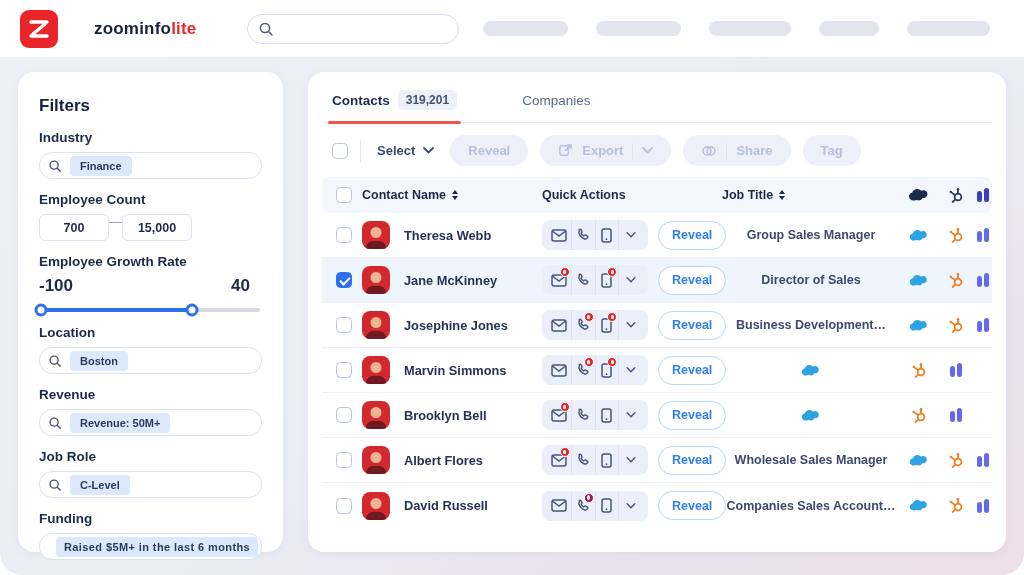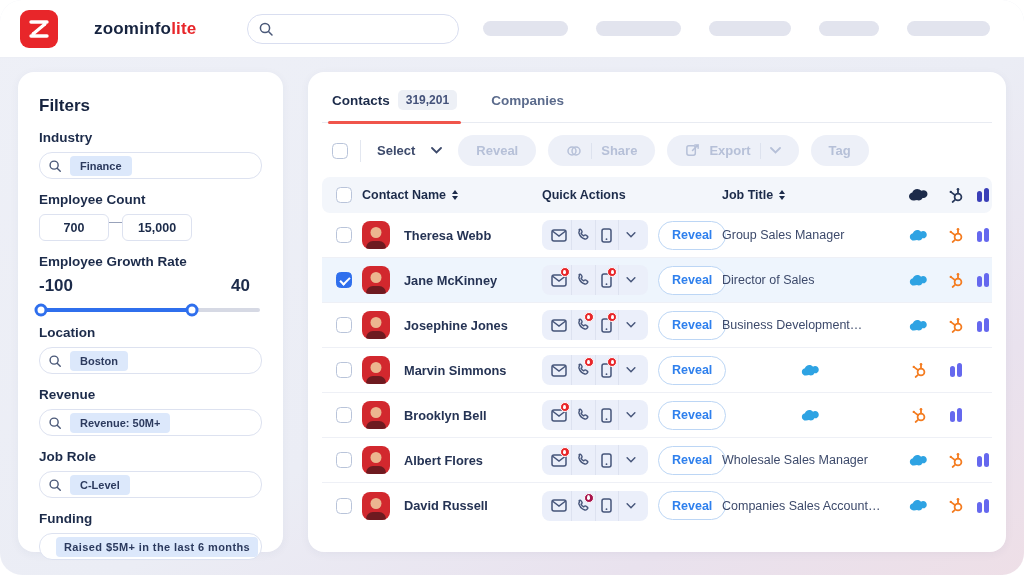--- a/index.html
+++ b/index.html
@@ -41,33 +41,33 @@
   .slider { position:relative; height:4px; border-radius:2px; background:#d6d9e4; margin:12px 2px 4px; }
   .slider .fill { position:absolute; left:0; top:0; height:4px; background:#2f6fed; border-radius:2px; }
   .handle { position:absolute; top:50%; width:13px; height:13px; background:#fff; border:3px solid #2f6fed;
             border-radius:50%; transform:translate(-50%,-50%); box-shadow:0 0 0 2px #fff inset; }
 
   
   .main { flex:1; height:480px; padding:0 14px; display:flex; flex-direction:column; }
   .tabs { display:flex; align-items:center; gap:34px; padding:18px 10px 0 10px; border-bottom:1px solid #e8ebf2; }
   .tab { display:flex; align-items:center; gap:8px; padding-bottom:12px; position:relative; cursor:pointer; }
   .tab-label { font-size:13.5px; font-weight:700; color:#1c2b4a; }
-  .tab.inactive .tab-label { color:#5b6b8c; font-weight:700; }
+  .tab.inactive .tab-label { color:#5b6b8c; font-weight:400;margin-left:31px; }
   .tab-count { background:#edf0f6; color:#44527a; font-size:12px; font-weight:600;
                padding:3px 8px; border-radius:5px; }
   .tab.active::after { content:""; position:absolute; left:-4px; right:-4px; bottom:-2px; height:3px;
                        background:#f0554b; border-radius:3px; }
 
   .toolbar { display:flex; align-items:center; gap:12px; padding:12px 10px 11px; }
   .cb { width:16px; height:16px; border:1.6px solid #b9c4da; border-radius:4.5px; background:#fff; position:relative; }
   .cb.checked { background:#2f6fed; border-color:#2f6fed; }
   .cb.checked::after { content:""; position:absolute; left:4.5px; top:1.5px; width:4px; height:8px;
                        border:solid #fff; border-width:0 2px 2px 0; transform:rotate(45deg); }
   .vdiv { width:1px; height:22px; background:#e3e7f0; }
-  .select-ctl { display:flex; align-items:center; gap:16px; font-size:13px; font-weight:700; color:#3d4a6b; padding:0 4px; }
+  .select-ctl { display:flex; align-items:center; gap:8px; font-size:13px; font-weight:700; color:#3d4a6b; padding:0 4px; }
   .pill { background:#edf0f8; color:#b6c0d8; border:none; font-family:inherit; font-size:13px; font-weight:700;
           border-radius:16px; height:31px; padding:0 18px; display:flex; align-items:center; gap:9px; }
   .pill .pdiv { width:1px; height:16px; background:#dde2ee; }
 
   
   .tgrid { display:grid; grid-template-columns:36px 42px 138px 116px 64px 1fr 38px 36px 18px; align-items:center; }
   .thead { background:#f3f6fb; border-radius:8px; height:36px; padding:0 0 0 4px; }
   .th { font-size:12.5px; font-weight:700; color:#1c2b4a; display:flex; align-items:center; gap:6px; }
   .sort { display:flex; flex-direction:column; gap:2px; }
   .sort i { width:0; height:0; border-left:3.5px solid transparent; border-right:3.5px solid transparent; display:block; }
@@ -75,21 +75,21 @@
   .sort .dn { border-top:4.5px solid #1c2b4a; }
   .trow { height:45px; border-bottom:1px solid #eef0f6; padding-left:4px; }
   .trow:last-child { border-bottom:none; }
   .trow.selected { background:#eef5fd; }
   .avatar { width:28px; height:28px; border-radius:8px; background:#d2282e; overflow:hidden; position:relative; }
   .avatar .head { position:absolute; left:50%; top:6px; transform:translateX(-50%); width:11px; height:11px;
                   border-radius:50%; background:#ecb690; }
   .avatar .body { position:absolute; left:50%; bottom:-4px; transform:translateX(-50%); width:20px; height:12px;
                   border-radius:7px 7px 0 0; background:#6e1a20; }
   .cname { font-size:12.8px; font-weight:600; color:#253354; }
-  .jtitle { font-size:12.5px; font-weight:400; color:#3d4a6b; white-space:nowrap; overflow:hidden; }
+  .jtitle { font-size:12.5px; font-weight:700; color:#3d4a6b; white-space:nowrap; overflow:hidden;text-align:center; }
   .qa-pill { background:#ebeffa; border-radius:8px; height:30px; display:flex; align-items:center;
              padding:0 6px; width:106px; }
   .qa-item { position:relative; display:flex; align-items:center; justify-content:center; flex:1; height:100%; }
   .qa-item + .qa-item { border-left:1px solid #dde2f0; }
   .badge { position:absolute; top:2px; right:1px; width:10px; height:10px; border-radius:50%;
            background:#e8262a; border:1.5px solid #fff; }
   .badge::after { content:""; position:absolute; left:2.6px; top:1.6px; width:3px; height:4.5px;
                   background:#fff; border-radius:50% 50% 50% 50%/60% 60% 40% 40%; }
   .reveal-btn { background:#fff; border:1.5px solid #bcd6f5; color:#2f80ed; font-family:inherit;
                 font-size:12.5px; font-weight:700; border-radius:15px; height:29px; padding:0 13px; }
@@ -215,39 +215,39 @@
         <div class="select-ctl">
           <span>Select</span>
           <svg width="11" height="7" viewBox="0 0 11 7">
               <path d="M1 1l4.5 4.5L10 1" fill="none" stroke="#3d4a6b" stroke-width="1.8" stroke-linecap="round"></path>
             </svg>
         </div>
         <button class="pill">
             <span>Reveal</span>
           </button>
         <button class="pill">
-          <svg width="16" height="16" viewBox="0 0 16 16">
-              <circle cx="6" cy="8" r="4" fill="none" stroke="#b6c0d8" stroke-width="1.5"></circle>
-              <circle cx="10" cy="8" r="4" fill="none" stroke="#b6c0d8" stroke-width="1.5"></circle>
-            </svg>
-          <span class="pdiv"></span>
-          <span>Share</span>
-        </button>
-        <button class="pill">
           <svg width="15" height="15" viewBox="0 0 16 16">
               <rect x="2" y="3" width="9" height="10" rx="2" fill="none" stroke="#b6c0d8" stroke-width="1.6"></rect>
               <path d="M8 8l6-6M14 5.5V2h-3.5" fill="none" stroke="#b6c0d8" stroke-width="1.6" stroke-linecap="round"></path>
             </svg>
           <span>Export</span>
           <span class="pdiv"></span>
           <svg width="11" height="7" viewBox="0 0 11 7">
               <path d="M1 1l4.5 4.5L10 1" fill="none" stroke="#b6c0d8" stroke-width="1.8" stroke-linecap="round"></path>
             </svg>
         </button>
         <button class="pill">
+          <svg width="16" height="16" viewBox="0 0 16 16">
+              <circle cx="6" cy="8" r="4" fill="none" stroke="#b6c0d8" stroke-width="1.5"></circle>
+              <circle cx="10" cy="8" r="4" fill="none" stroke="#b6c0d8" stroke-width="1.5"></circle>
+            </svg>
+          <span class="pdiv"></span>
+          <span>Share</span>
+        </button>
+        <button class="pill">
             <span>Tag</span>
           </button>
       </div>
 
       <div class="tgrid thead">
         <div style="display:flex;justify-content:center;">
             <div class="cb"></div>
           </div>
         <div class="th" style="grid-column:2/4;">
           <span>Contact Name</span>

